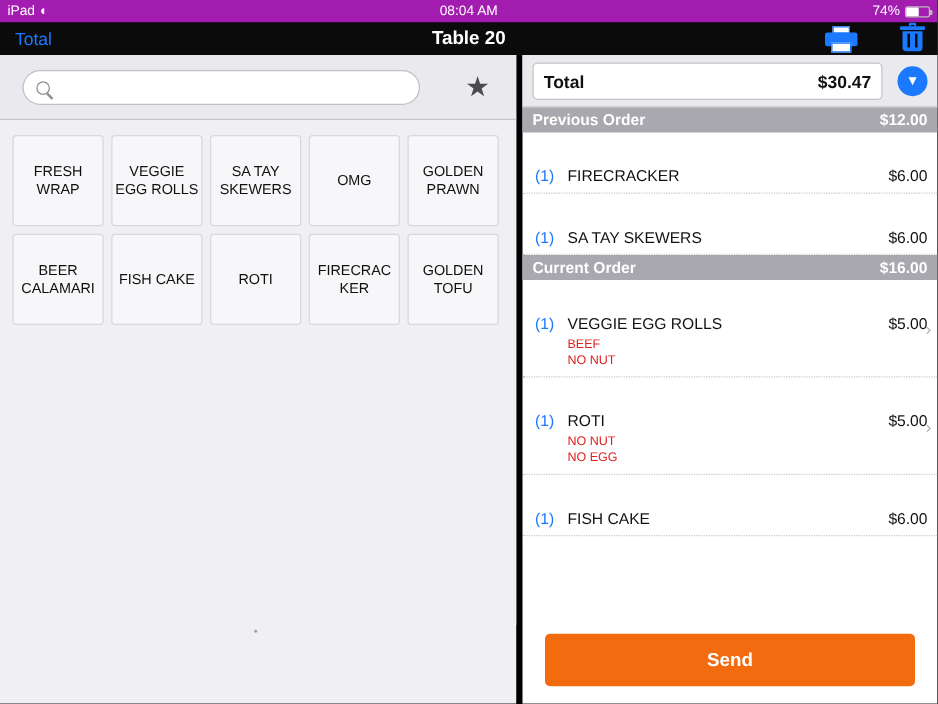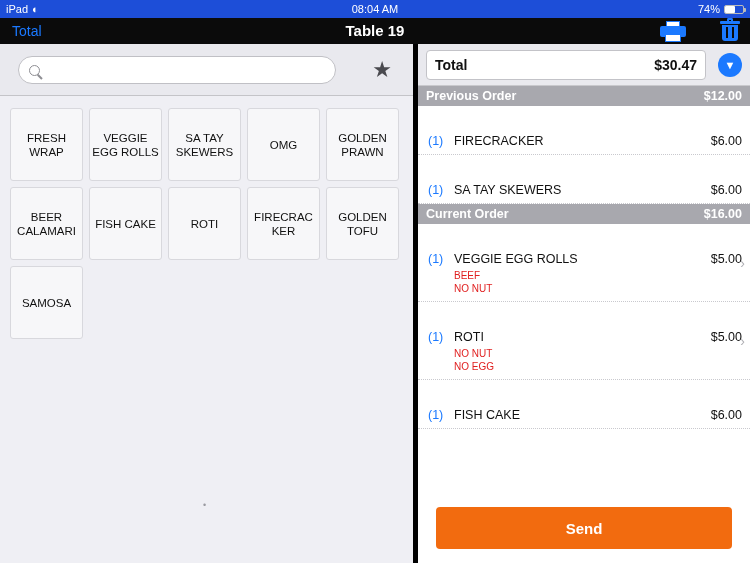--- a/index.html
+++ b/index.html
@@ -7,21 +7,21 @@
     width: 750px; height: 563px;
     font-family: "Liberation Sans", sans-serif;
     background: #000;
     overflow: hidden;
   }
   #app { position: relative; width: 750px; height: 563px; background: #000; }
 
   
   .statusbar {
     position: absolute; top: 0; left: 0; width: 750px; height: 18px;
-    background: #1d4ed8; color: #fff; font-size: 11px;
+    background: #a21caf; color: #fff; font-size: 11px;
   }
   .sb-left { position: absolute; left: 6px; top: 3px; display: flex; align-items: center; gap: 4px; }
   .sb-center { position: absolute; left: 0; width: 750px; top: 3px; text-align: center; }
   .sb-right { position: absolute; right: 6px; top: 3px; display: flex; align-items: center; gap: 4px; }
   .wifi-glyph { font-size: 11px; line-height: 11px; }
   .batt {
     display: inline-block; width: 20px; height: 9px; border: 1px solid #bbb;
     border-radius: 2px; position: relative;
   }
   .batt::after {
@@ -210,21 +210,21 @@
     <div class="sb-right">
       <span>74%</span>
       <span class="batt">
           <i></i>
         </span>
     </div>
   </div>
 
   <div class="navbar">
     <div class="nav-back">Total</div>
-    <div class="nav-title">Table 19</div>
+    <div class="nav-title">Table 20</div>
     <div class="nav-icons">
       <div class="printer">
         <div class="paper-top"></div>
           <div class="body"></div>
           <div class="paper-out"></div>
       </div>
       <div class="trash">
         <div class="handle"></div>
           <div class="lid"></div>
           <div class="can"></div>
@@ -250,21 +250,20 @@
         <div class="item-btn">FRESH WRAP</div>
         <div class="item-btn">VEGGIE EGG ROLLS</div>
         <div class="item-btn">SA TAY SKEWERS</div>
         <div class="item-btn">OMG</div>
         <div class="item-btn">GOLDEN PRAWN</div>
         <div class="item-btn">BEER CALAMARI</div>
         <div class="item-btn">FISH CAKE</div>
         <div class="item-btn">ROTI</div>
         <div class="item-btn">FIRECRAC KER</div>
         <div class="item-btn">GOLDEN TOFU</div>
-        <div class="item-btn">SAMOSA</div>
       </div>
 
       <div class="page-dots-top">•</div>
 
 
     </div>
 
     <div class="right">
 
       <div class="total-row">

